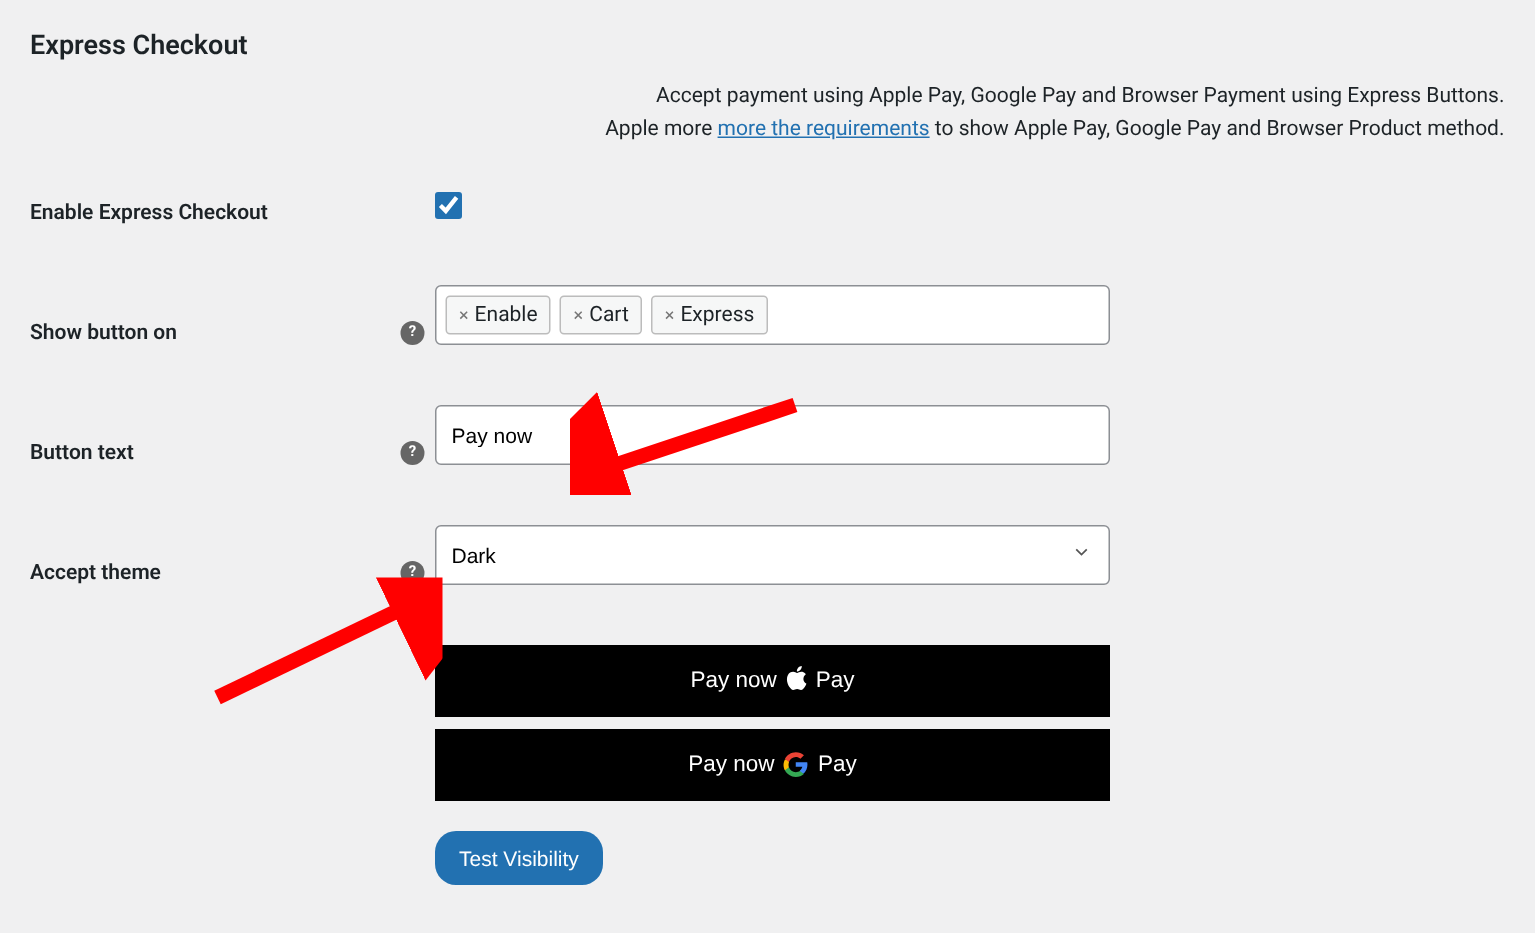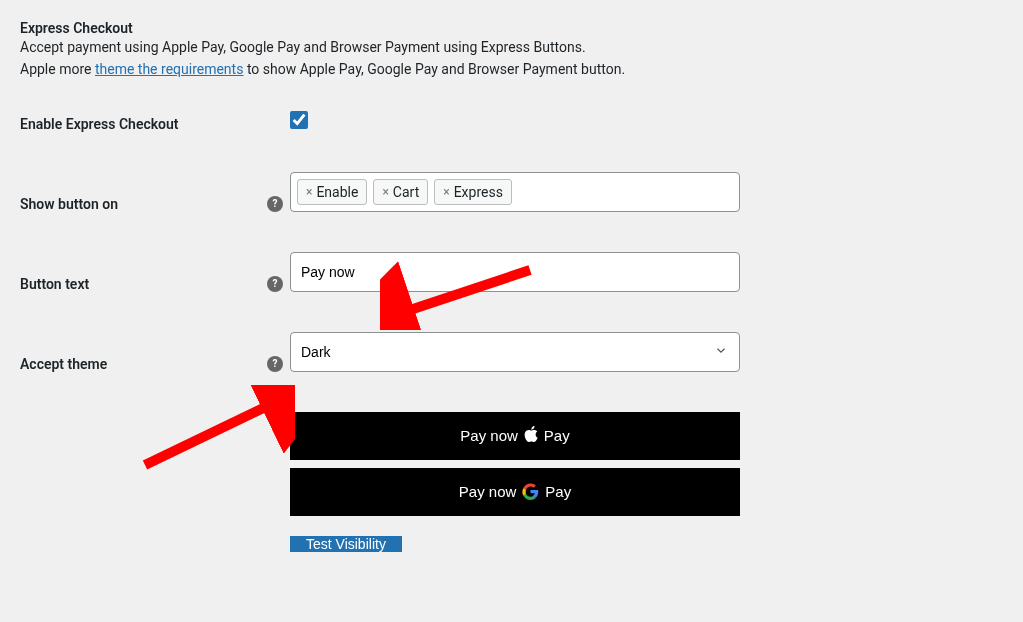--- a/index.html
+++ b/index.html
@@ -7,27 +7,28 @@
       font-family: -apple-system, BlinkMacSystemFont, "Segoe UI", Roboto, sans-serif;
       background: #f0f0f1;
       color: #1d2327;
       font-size: 14px;
       width: 1023px;
       height: 622px;
       padding: 20px;
       position: relative;
     }
     .section-title {
-      font-size: 14px;
+      font-size: 18px;
       font-weight: 600;
-      margin-bottom: 0;
+      margin-bottom: 12px;
     }
     .intro-text {
       line-height: 1.6;
       margin-bottom: 30px;
+      text-align: right;
     }
     .intro-text a { color: #2271b1; }
     .form-row {
       display: flex;
       align-items: flex-end;
       margin-bottom: 40px;
     }
     .form-label {
       width: 240px;
       font-weight: 600;
@@ -109,42 +110,42 @@
       font-size: 15px;
       gap: 6px;
       margin-bottom: 8px;
       cursor: pointer;
     }
     .pay-button-row { margin-left: 270px; }
     .test-btn {
       background: #2271b1;
       color: #fff;
       border: none;
-      border-radius: 0;
-      padding: 0 16px;
+      border-radius: 14px;
+      padding: 10px 16px;
       font-size: 14px;
       cursor: pointer;
     }
     .arrow {
       position: absolute;
       pointer-events: none;
     }
     .gpay-g {
       width: 17px; height: 17px; display: inline-block;
     }
   </style>
 </head>
 <body>
 
 <h2 class="section-title">Express Checkout</h2>
 
 <div class="intro-text">
   <div>Accept payment using Apple Pay, Google Pay and Browser Payment using Express Buttons.</div>
   <div>
-    <span>Apple more </span><a href="#">theme the requirements</a><span> to show Apple Pay, Google Pay and Browser Payment button.</span>
+    <span>Apple more </span><a href="#">more the requirements</a><span> to show Apple Pay, Google Pay and Browser Product method.</span>
   </div>
 </div>
 
 <div class="form-row">
   <div class="form-label">Enable Express Checkout</div>
   <div class="help-col"></div>
   <div class="field-col">
     <input type="checkbox" class="checkbox" checked="" style="">
   </div>
 </div>

